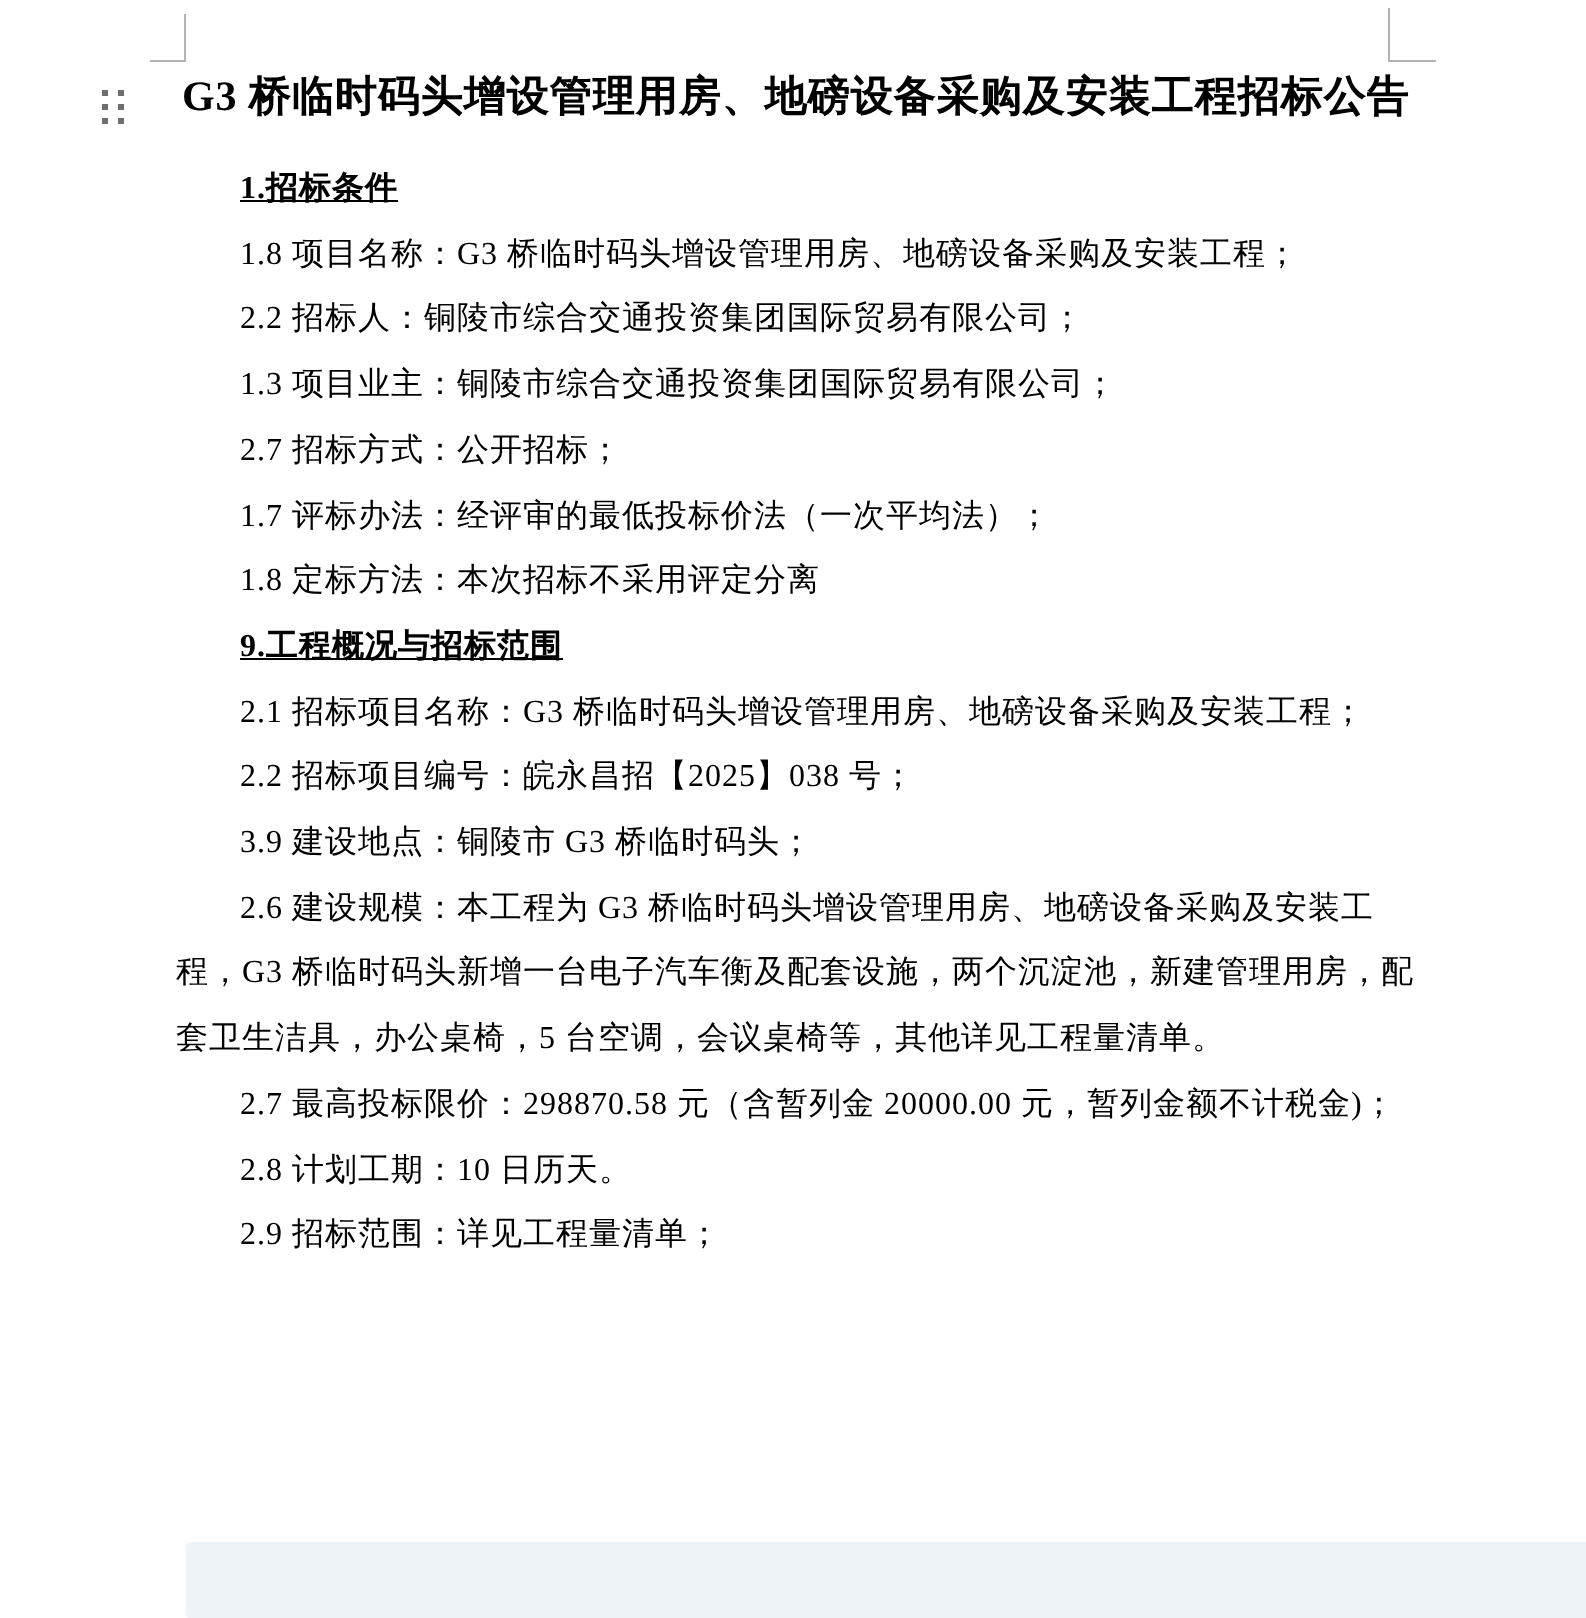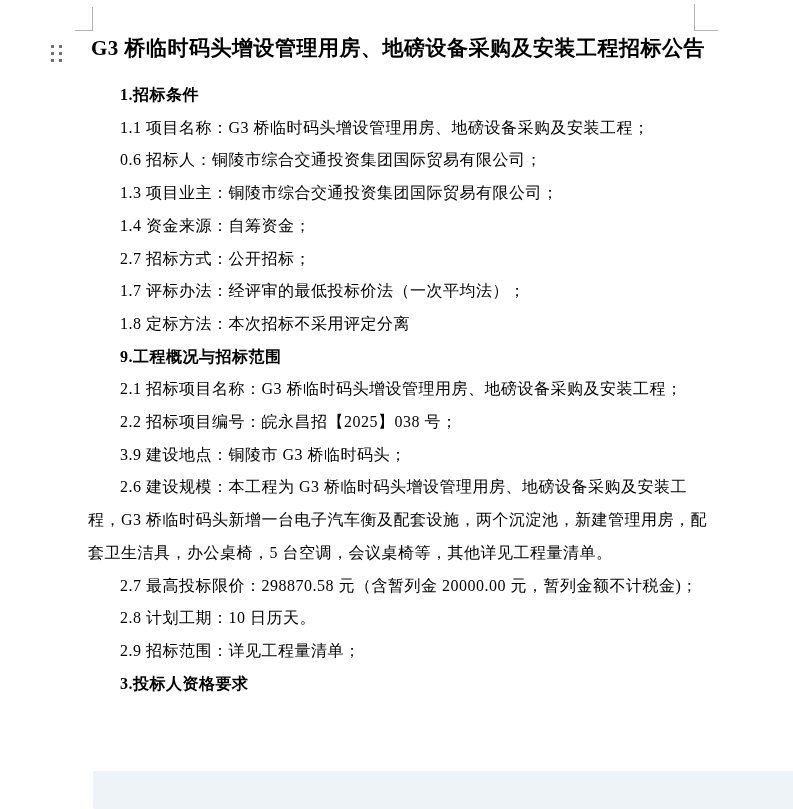--- a/index.html
+++ b/index.html
@@ -52,21 +52,21 @@
   }
   
   .doc-body {
     position: absolute; left: 88px; top: 79px; width: 624px;
     font-size: 16px;
     letter-spacing: 0.5px;
     line-height: 32.7px;
     cursor: text;
   }
   .doc-body p { text-indent: 2em; }
-  .doc-body p.h { font-weight: bold; }
+  .doc-body p.h { font-weight: bold; text-decoration: underline; }
 </style>
 </head>
 <body>
 
 <div class="crop-mark crop-tl"></div>
 <div class="crop-mark crop-tr"></div>
 
 <div class="drag-handle">
   <i></i>
     <i></i>
@@ -75,29 +75,27 @@
     <i></i>
     <i></i>
 </div>
 
 <div class="block-highlight"></div>
 
 <h1 class="doc-title">G3 桥临时码头增设管理用房、地磅设备采购及安装工程招标公告</h1>
 
 <div class="doc-body">
   <p class="h">1.招标条件</p>
-  <p>1.1 项目名称：G3 桥临时码头增设管理用房、地磅设备采购及安装工程；</p>
-  <p>0.6 招标人：铜陵市综合交通投资集团国际贸易有限公司；</p>
+  <p>1.8 项目名称：G3 桥临时码头增设管理用房、地磅设备采购及安装工程；</p>
+  <p>2.2 招标人：铜陵市综合交通投资集团国际贸易有限公司；</p>
   <p>1.3 项目业主：铜陵市综合交通投资集团国际贸易有限公司；</p>
-  <p>1.4 资金来源：自筹资金；</p>
   <p>2.7 招标方式：公开招标；</p>
   <p>1.7 评标办法：经评审的最低投标价法（一次平均法）；</p>
   <p>1.8 定标方法：本次招标不采用评定分离</p>
   <p class="h">9.工程概况与招标范围</p>
   <p>2.1 招标项目名称：G3 桥临时码头增设管理用房、地磅设备采购及安装工程；</p>
   <p>2.2 招标项目编号：皖永昌招【2025】038 号；</p>
   <p>3.9 建设地点：铜陵市 G3 桥临时码头；</p>
   <p>2.6 建设规模：本工程为 G3 桥临时码头增设管理用房、地磅设备采购及安装工程，G3 桥临时码头新增一台电子汽车衡及配套设施，两个沉淀池，新建管理用房，配套卫生洁具，办公桌椅，5 台空调，会议桌椅等，其他详见工程量清单。</p>
   <p>2.7 最高投标限价：298870.58 元（含暂列金 20000.00 元，暂列金额不计税金)；</p>
   <p>2.8 计划工期：10 日历天。</p>
   <p>2.9 招标范围：详见工程量清单；</p>
-  <p class="h">3.投标人资格要求</p>
 </div>
 
 </body></html>

